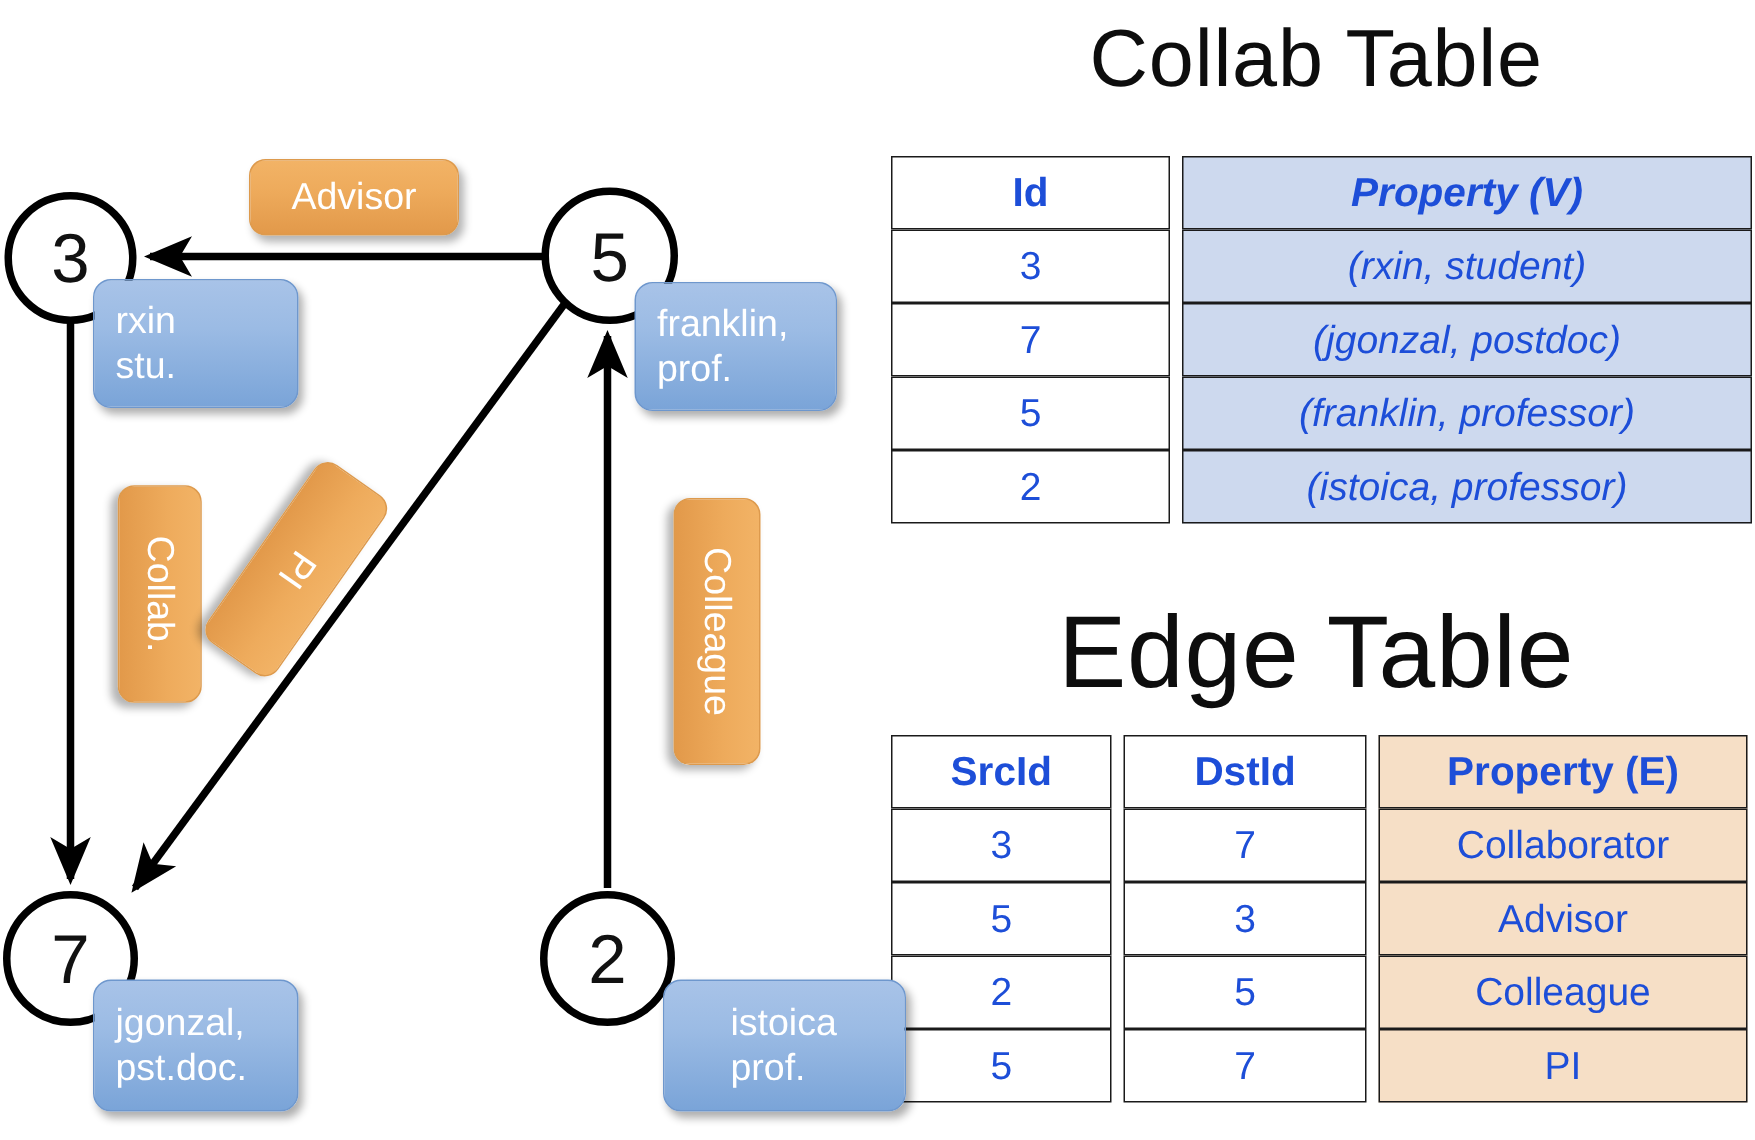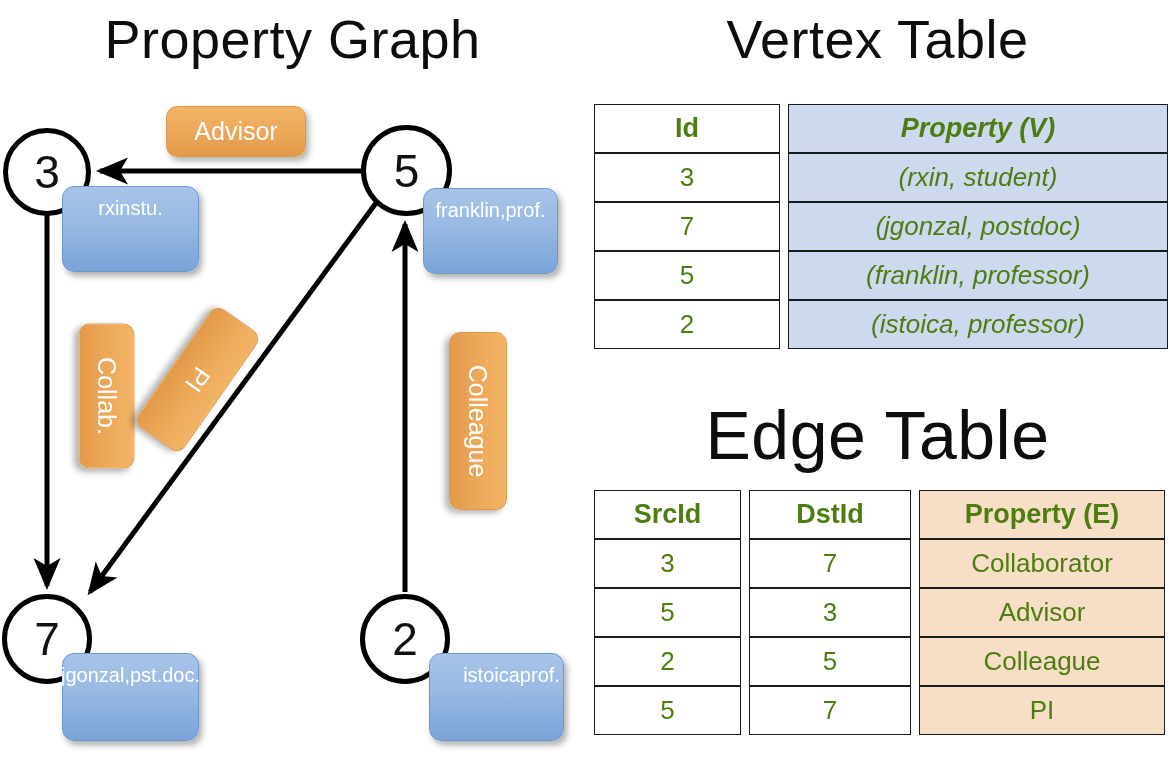--- a/index.html
+++ b/index.html
@@ -43,27 +43,27 @@
     color:#111;
     z-index:5;
   }
 
   .prop-box{
     position:absolute;
     border-radius:12px;
     box-sizing:border-box;
     color:#ffffff;
     font-family:"Liberation Sans", sans-serif;
-    font-size:20px;
+    font-size:25px;
     line-height:1.22;
     z-index:8;
     box-shadow:3px 4px 6px rgba(0,0,0,0.32);
     padding:9px 14px;
     display:flex;
-    flex-direction:row;
+    flex-direction:column;
     justify-content:center;
   }
   .prop-box.blue{
     background:linear-gradient(180deg,#a8c3e8 0%,#9bbbe4 38%,#7aa4d8 100%);
     border:1px solid #6e97cd;
   }
 
   .edge-label{
     position:absolute;
     border-radius:11px;
@@ -85,38 +85,37 @@
     border-collapse:separate;
     border-spacing:0;
     font-family:"Liberation Sans", sans-serif;
   }
   .tbl td{
     border:1.5px solid #1a1a1a;
     text-align:center;
     vertical-align:middle;
     font-size:26px;
     font-weight:300;
-    color:#4d7c0f;
+    color:#1d4ed8;
     padding:0;
     height:47px;
   }
   .tbl td.hdr{font-weight:bold;font-size:27px;}
   .tbl td.white{background:#ffffff;}
   .tbl td.blue{background:#cdd9ee;font-style:italic;}
   .tbl td.tan{background:#f6dfc6;}
   .gap-col{border:none !important;background:transparent !important;width:8px;}
 </style>
 </head>
 <body>
 
 <div class="stage">
 
-  <div class="title" id="title-property-graph">Property Graph</div>
-
-  <div class="title" id="title-vertex-table">Vertex Table</div>
+
+  <div class="title" id="title-vertex-table">Collab Table</div>
 
   <div class="title" id="title-edge-table">Edge Table</div>
 
   <div id="graph-panel">
 
     <svg id="graph-svg" viewBox="0 0 585 760">
       <defs>
         <marker id="arrowhead" markerWidth="7" markerHeight="7" refX="5.6" refY="3.1" orient="auto" markerUnits="strokeWidth">
           <path d="M0,0.4 L6.4,3.1 L0,5.8 L1.6,3.1 Z" fill="#000"></path>
         </marker>
@@ -155,21 +154,21 @@
     <div class="prop-box blue" style="left:423px;top:188px;width:135px;height:86px;">
       <span>franklin,</span>
       <span>prof.</span>
     </div>
 
     <div class="prop-box blue" style="left:62px;top:653px;width:137px;height:88px;">
       <span>jgonzal,</span>
       <span>pst.doc.</span>
     </div>
 
-    <div class="prop-box blue" style="left:429px;top:653px;width:135px;height:88px;padding-left:44px;">
+    <div class="prop-box blue" style="left:442px;top:653px;width:162px;height:88px;padding-left:44px;">
       <span>istoica</span>
       <span>prof.</span>
     </div>
 
     <div class="edge-label" style="left:166px;top:106px;width:140px;height:51px;">
       <span>Advisor</span>
     </div>
 
     <div class="edge-label" style="left:34px;top:368px;width:145px;height:56px;transform:rotate(90deg);transform-origin:50% 50%;">
       <span>

